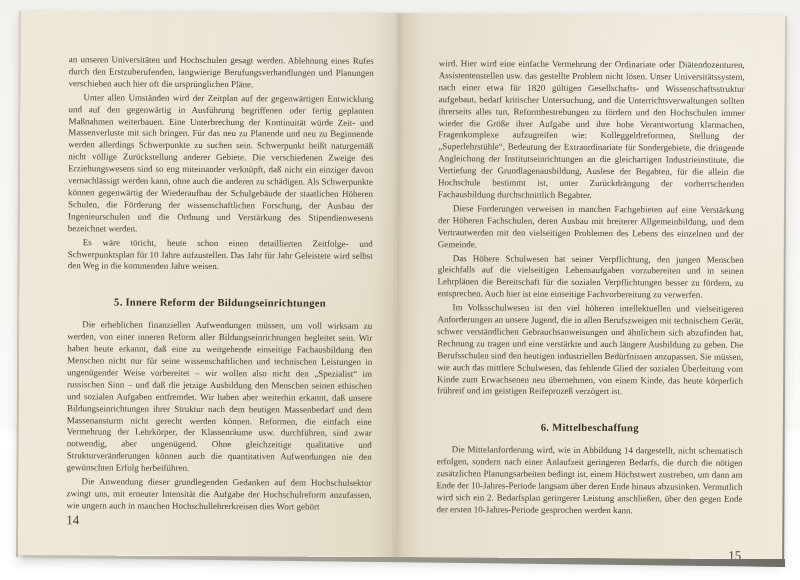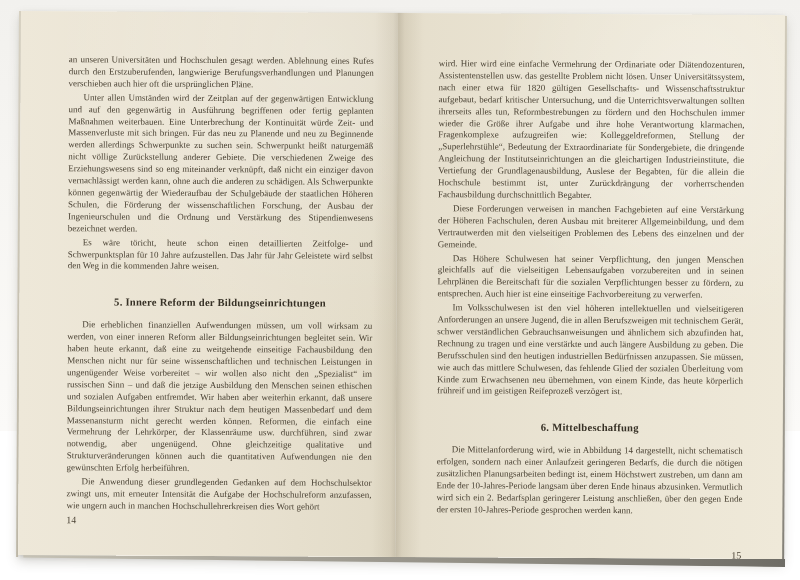--- a/index.html
+++ b/index.html
@@ -33,21 +33,21 @@
       radial-gradient(100% 80% at 78% 15%, rgba(255,255,255,0.28), rgba(255,255,255,0) 55%),
       linear-gradient(90deg, #dcd4c0 0%, #e6dfcd 7%, #eae4d3 45%, #efe9d9 100%);
   }
   .para { margin: 0 0 2px 0; text-indent: 15px; }
   .para.flush { text-indent: 0; }
   .heading {
     margin: 24px 0 11px 0; font-size: 10.6px; line-height: 12px;
     font-weight: bold; text-align: center; letter-spacing: 0.25px; color: #363025;
   }
   .pagenum {
-    position: absolute; top: 503px; font-size: 10px; color: #4a4234;
+    position: absolute; top: 503px; font-size: 13px; color: #4a4234;
   }
   .pagenum-left { left: 48px; }
   .pagenum-right { right: 41px; margin-top: 32px; }
   .gutter {
     position: absolute; left: 354px; top: 0; width: 48px; height: 544px;
     pointer-events: none;
     background: linear-gradient(90deg,
       rgba(92,78,48,0) 0%, rgba(92,78,48,0.06) 38%,
       rgba(62,52,30,0.13) 50%, rgba(92,78,48,0.05) 62%, rgba(92,78,48,0) 100%);
   }

